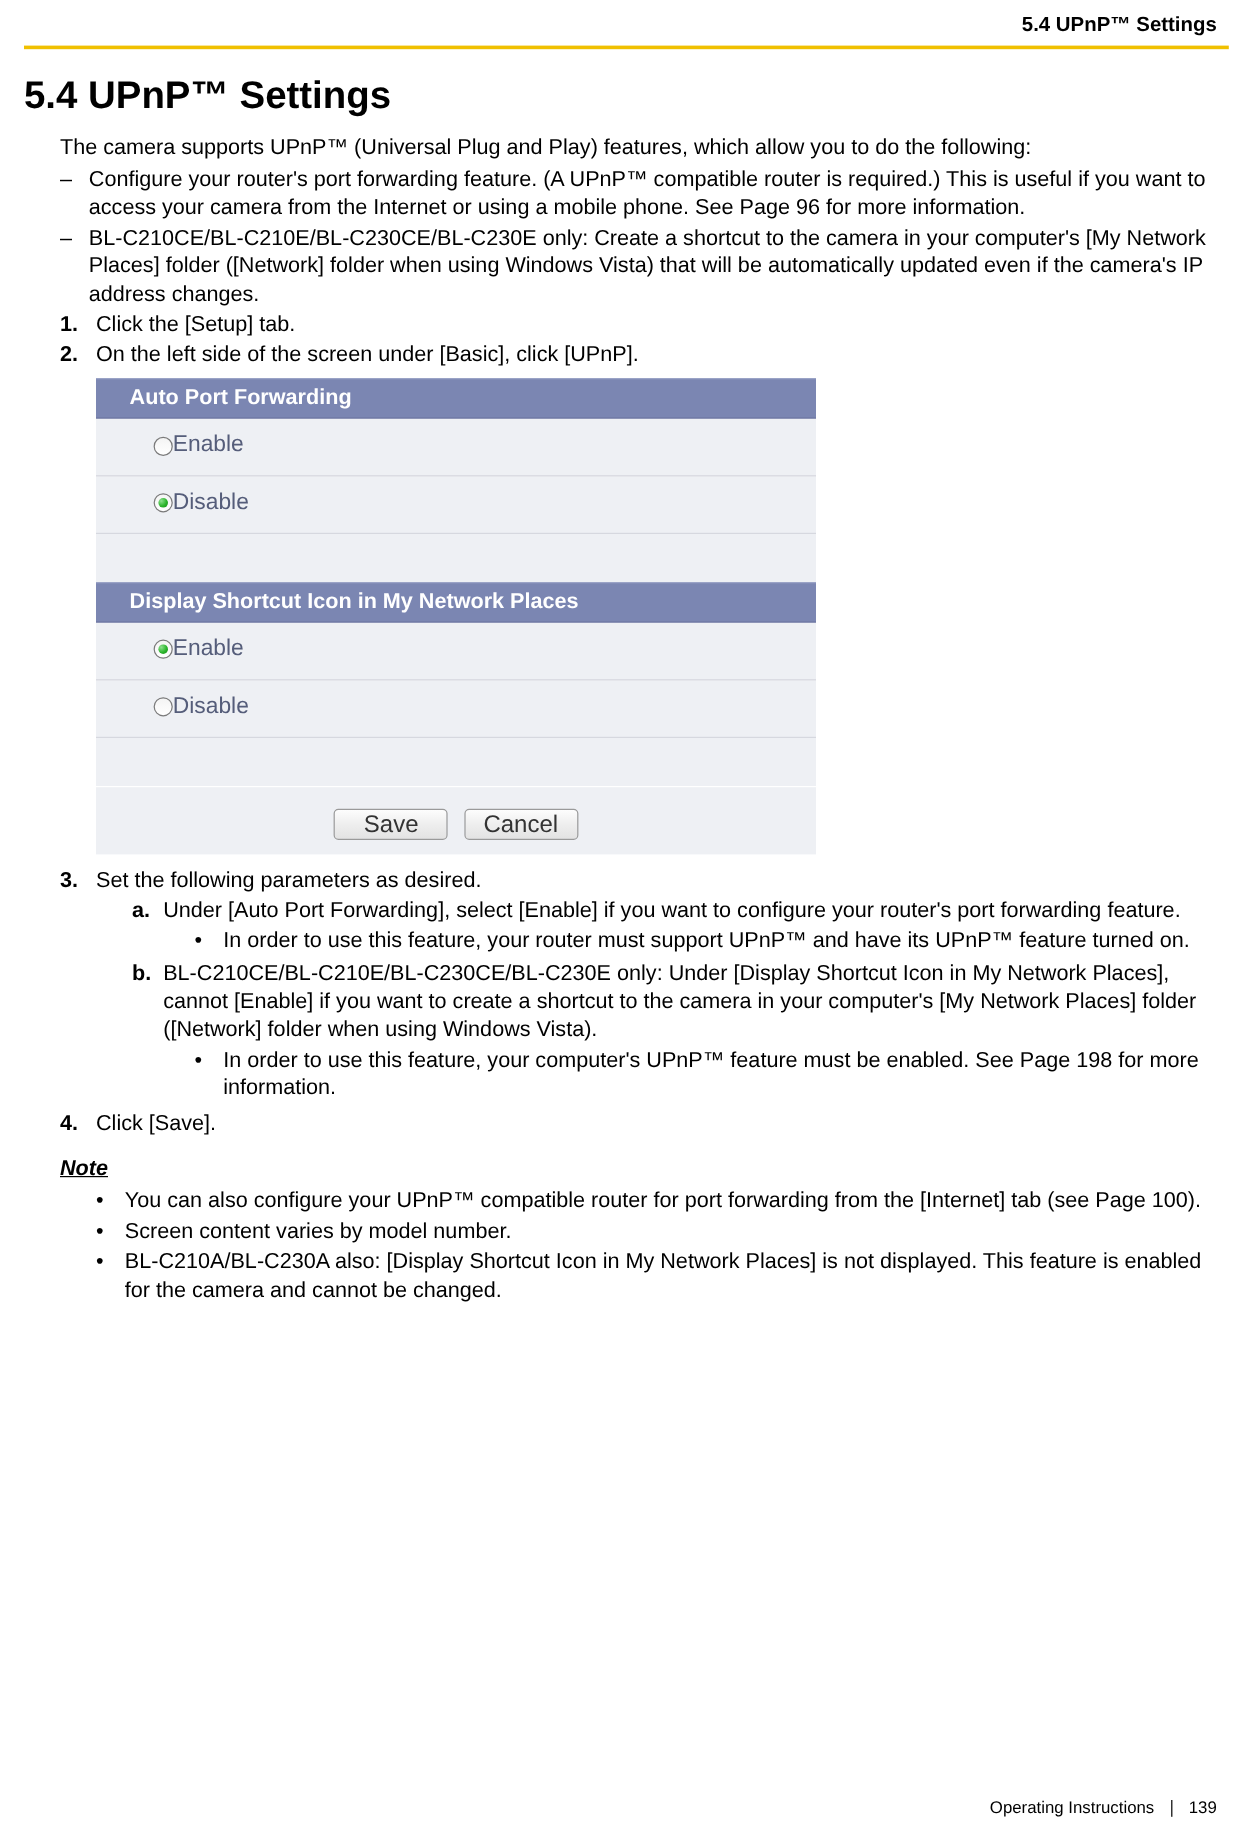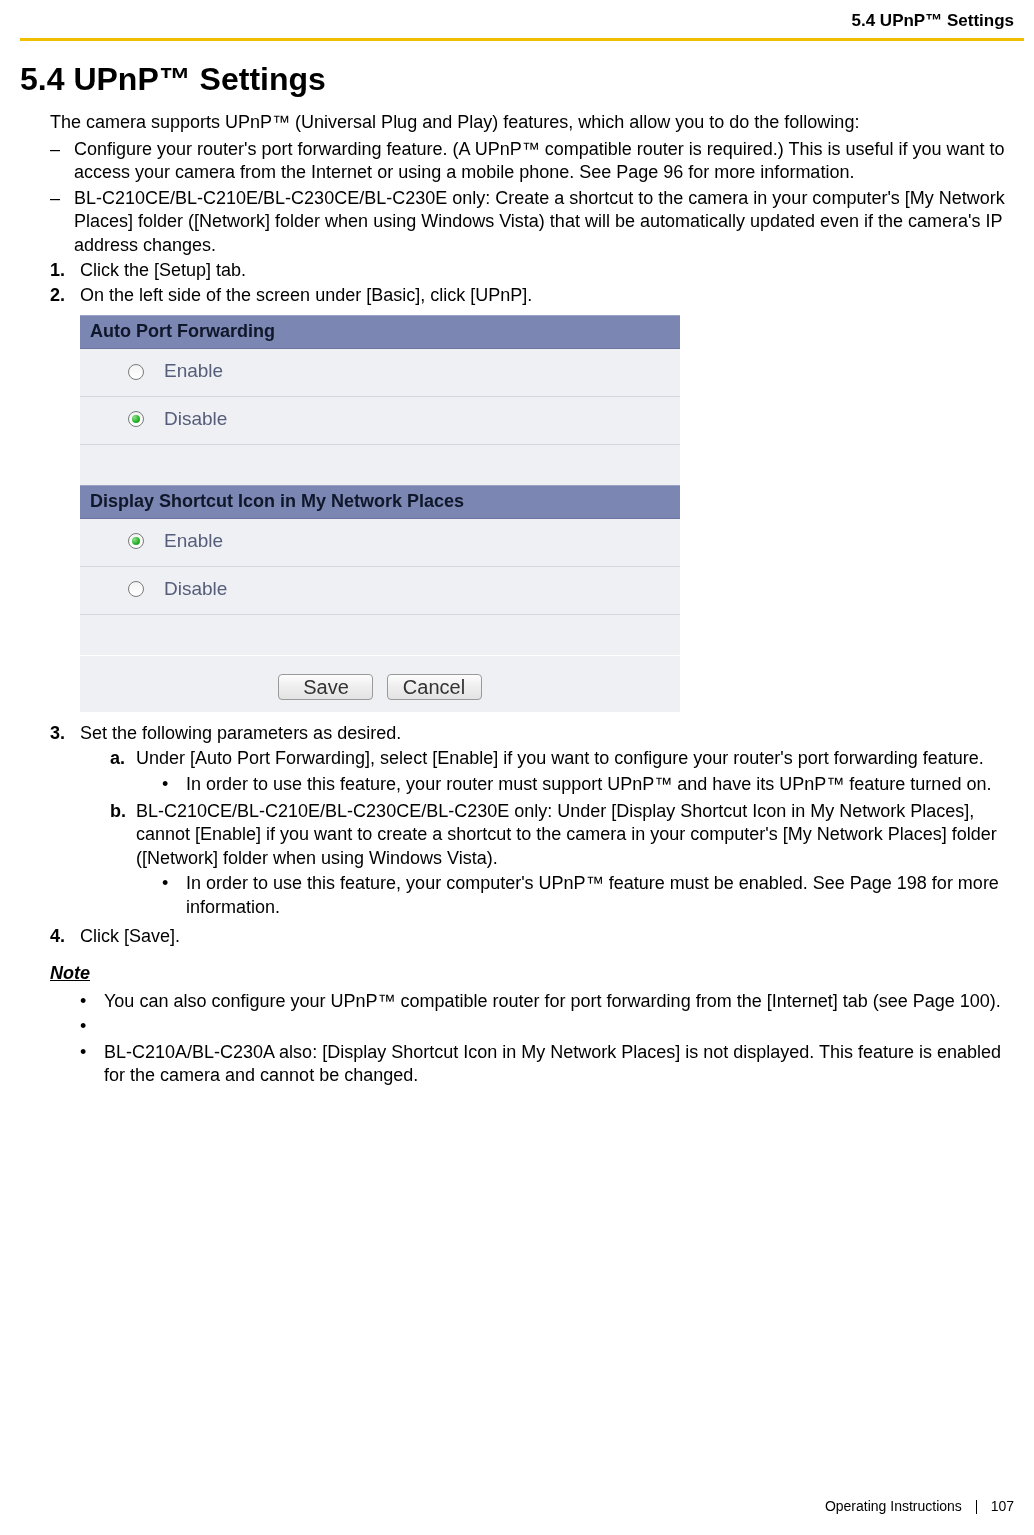--- a/index.html
+++ b/index.html
@@ -108,24 +108,24 @@
   .panel {
     width: 600px;
     margin: 6px 0 10px 30px;
     font-family: "Segoe UI", Tahoma, sans-serif;
     font-size: 18px;
     color: #555d7a;
     border-top: 1px solid #fff;
   }
   .panel-header {
     background: #7b86b2;
-    color: #0f172a;
+    color: #ffffff;
     font-weight: bold;
     font-size: 18px;
-    padding: 5px 10px 6px 10px;
+    padding: 5px 10px 6px 28px;
     box-shadow: inset 0 -1px 0 #6b739e, inset 0 1px 0 #9aa3c6;
   }
   .panel-body {
     background: #eef0f4;
   }
   .option-row {
     padding: 10px 10px 10px 48px;
     border-bottom: 1px solid #d6d8df;
   }
   .option-row:last-child { border-bottom: none; }
@@ -149,21 +149,21 @@
     color: #333;
     text-align: center;
     background: linear-gradient(#fdfdfd, #eeeeee 50%, #e3e3e3);
     border: 1px solid #9a9a9a;
     border-radius: 4px;
     margin: 0 4px;
   }
   .radio-ctl {
     display: inline-flex;
     align-items: center;
-    gap: 20px;
+    gap: 0;
   }
   .radio-ctl .circle {
     width: 16px;
     height: 16px;
     border-radius: 50%;
     border: 1px solid #7a7a7a;
     background: linear-gradient(#f4f4f4, #ffffff);
     position: relative;
     display: inline-block;
     flex-shrink: 0;
@@ -315,29 +315,30 @@
     </ol>
 
     <div class="note-heading">Note</div>
     <ul class="note-list">
       <li>
         <span class="marker">•</span>
         <span>You can also configure your UPnP™ compatible router for port forwarding from the [Internet] tab (see Page 100).</span>
       </li>
       <li>
         <span class="marker">•</span>
+        <span>Screen content varies by model number.</span>
       </li>
       <li>
         <span class="marker">•</span>
         <span>
           <span class="bold">BL-C210A/BL-C230A also:</span><span> [Display Shortcut Icon in My Network Places] is not displayed. This feature is enabled for the camera and cannot be changed.</span>
         </span>
       </li>
     </ul>
   </div>
 
   <div class="footer">
     <span>Operating Instructions</span>
     <span class="sep"></span>
-    <span>107</span>
+    <span>139</span>
   </div>
 
 </div>
 
 </body></html>

